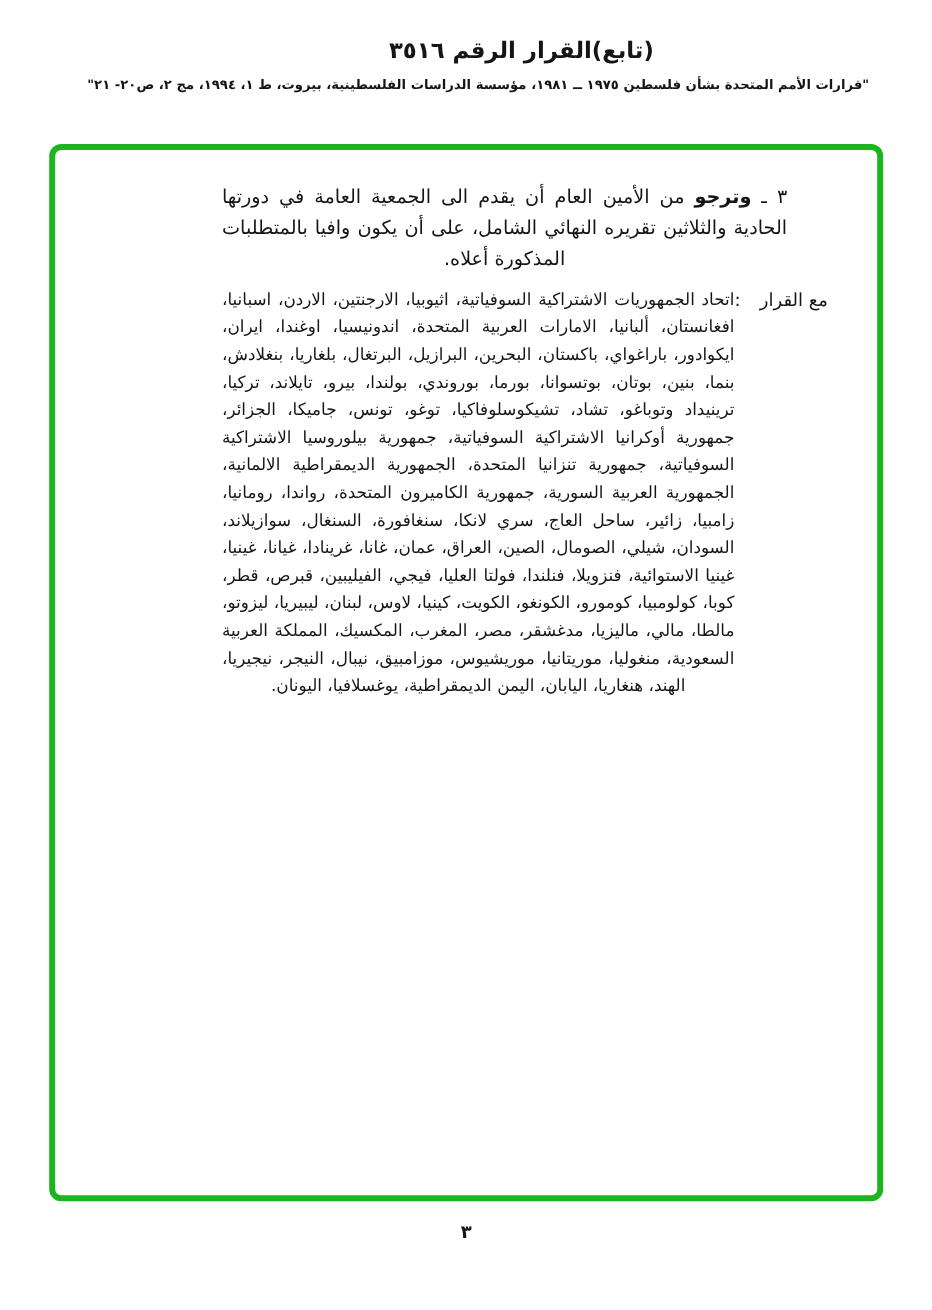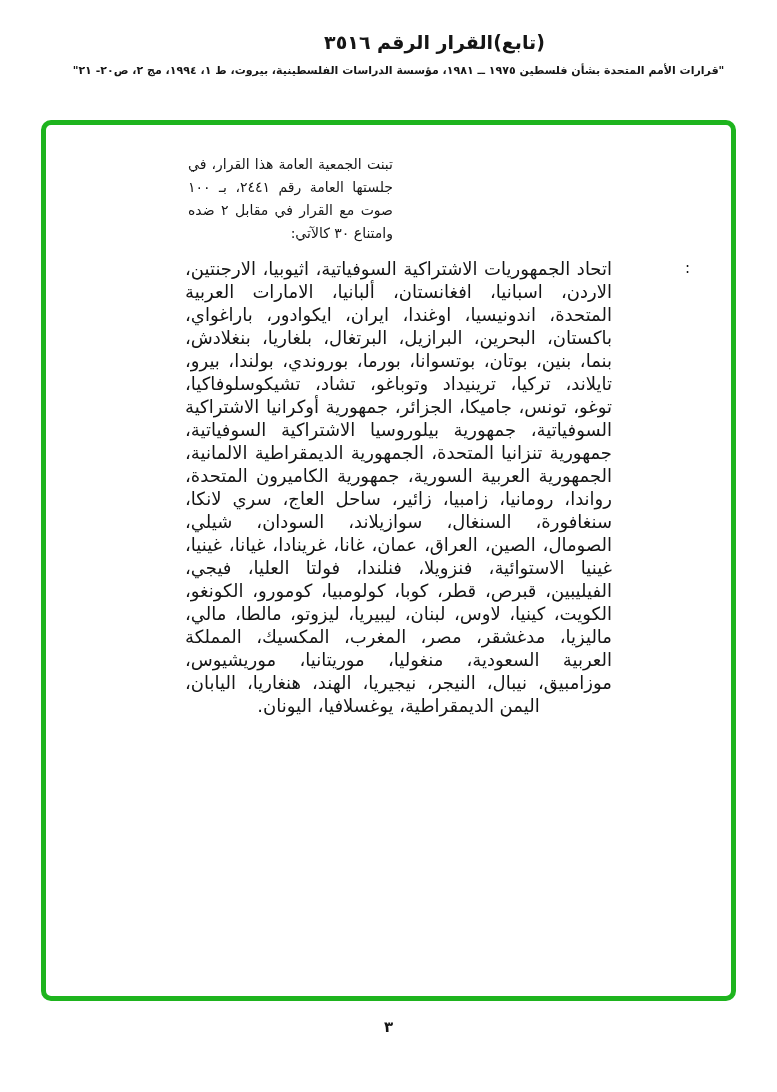--- a/index.html
+++ b/index.html
@@ -84,21 +84,21 @@
     line-height: 23px;
   }
   .vote-label-box {
     flex: 0 0 78px;
     display: flex;
     justify-content: space-between;
     white-space: nowrap;
   }
   .vote-countries {
     flex: 1 1 auto;
-    font-size: 18px;
+    font-size: 14px;
     line-height: 23px;
     text-align: justify;
     text-align-last: center;
   }
 
   
   .page-number {
     position: absolute;
     top: 1018px;
     left: 0;
@@ -112,25 +112,26 @@
 <body>
 
 <div class="doc-header">
   <div class="doc-title">(تابع)القرار الرقم ٣٥١٦</div>
   <div class="doc-citation">"قرارات الأمم المتحدة بشأن فلسطين ١٩٧٥ ــ ١٩٨١، مؤسسة الدراسات الفلسطينية، بيروت، ط ١، ١٩٩٤، مج ٢، ص٢٠- ٢١"</div>
 </div>
 
 <div class="res-box" style="border-color: rgb(30, 180, 30);">
   <div class="res-content">
 
+    <p class="para-3"><span>٣ ـ </span><span class="bold-word">وترجو</span><span> من الأمين العام أن يقدم الى الجمعية العامة في دورتها الحادية والثلاثين تقريره النهائي الشامل، على أن يكون وافيا بالمتطلبات المذكورة أعلاه.</span></p>
 
-    <p class="adoption-note">تبنت الجمعية العامة هذا القرار، في جلستها العامة رقم ٢٤٤١، بـ ١٠٠ صوت مع القرار في مقابل ٢ ضده وامتناع ٣٠ كالآتي:</p>
 
     <div class="vote-row">
       <div class="vote-label-box">
+        <span>مع القرار</span>
         <span>:</span>
       </div>
       <p class="vote-countries" style="margin:0">اتحاد الجمهوريات الاشتراكية السوفياتية، اثيوبيا، الارجنتين، الاردن، اسبانيا، افغانستان، ألبانيا، الامارات العربية المتحدة، اندونيسيا، اوغندا، ايران، ايكوادور، باراغواي، باكستان، البحرين، البرازيل، البرتغال، بلغاريا، بنغلادش، بنما، بنين، بوتان، بوتسوانا، بورما، بوروندي، بولندا، بيرو، تايلاند، تركيا، ترينيداد وتوباغو، تشاد، تشيكوسلوفاكيا، توغو، تونس، جاميكا، الجزائر، جمهورية أوكرانيا الاشتراكية السوفياتية، جمهورية بيلوروسيا الاشتراكية السوفياتية، جمهورية تنزانيا المتحدة، الجمهورية الديمقراطية الالمانية، الجمهورية العربية السورية، جمهورية الكاميرون المتحدة، رواندا، رومانيا، زامبيا، زائير، ساحل العاج، سري لانكا، سنغافورة، السنغال، سوازيلاند، السودان، شيلي، الصومال، الصين، العراق، عمان، غانا، غرينادا، غيانا، غينيا، غينيا الاستوائية، فنزويلا، فنلندا، فولتا العليا، فيجي، الفيليبين، قبرص، قطر، كوبا، كولومبيا، كومورو، الكونغو، الكويت، كينيا، لاوس، لبنان، ليبيريا، ليزوتو، مالطا، مالي، ماليزيا، مدغشقر، مصر، المغرب، المكسيك، المملكة العربية السعودية، منغوليا، موريتانيا، موريشيوس، موزامبيق، نيبال، النيجر، نيجيريا، الهند، هنغاريا، اليابان، اليمن الديمقراطية، يوغسلافيا، اليونان.</p>
     </div>
 
   </div>
 </div>
 
 <div class="page-number">٣</div>
 

